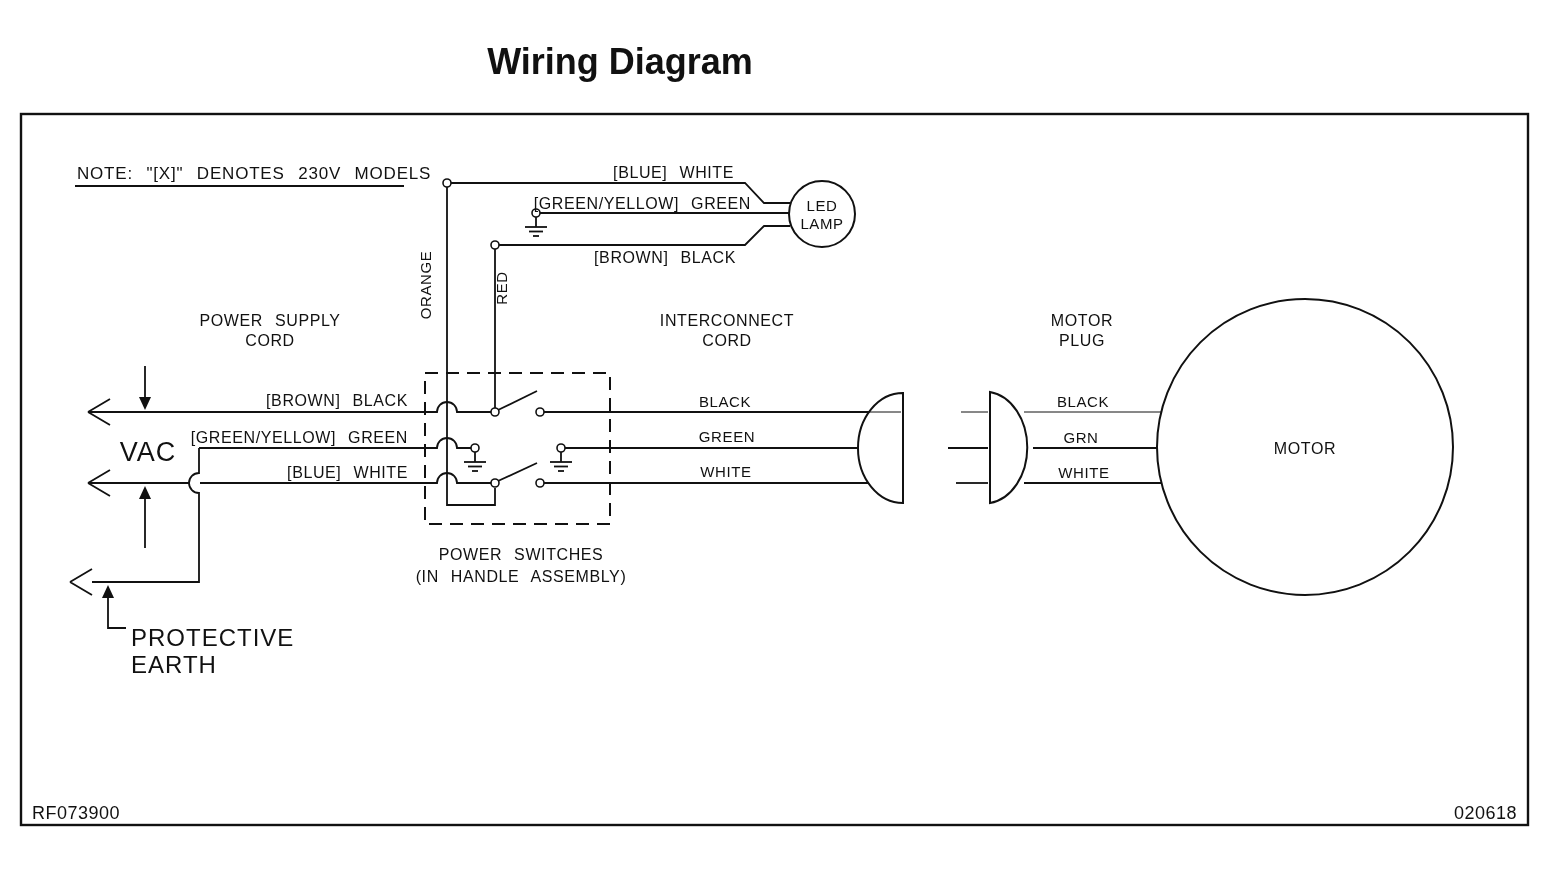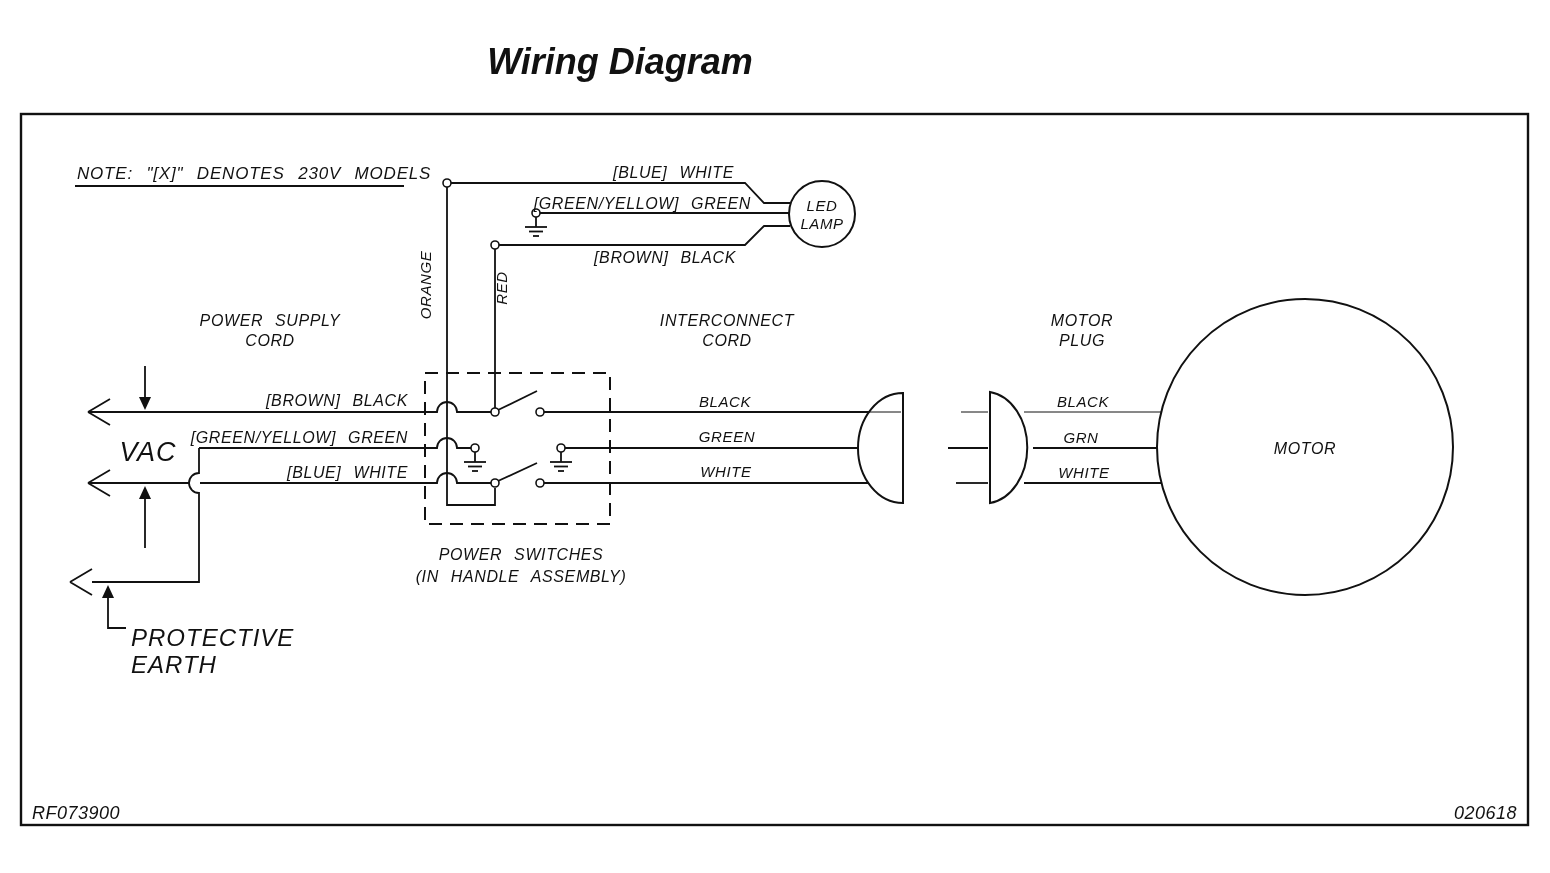--- a/index.html
+++ b/index.html
@@ -1,17 +1,17 @@
 <!DOCTYPE html>
 <html><head>
 <meta charset="utf-8">
 <style>
   html,body{margin:0;padding:0;background:#ffffff;}
   .stage{position:relative;width:1550px;height:873px;background:#ffffff;overflow:hidden;
-         font-family:"Liberation Sans", sans-serif;font-style:italic;}
+         font-family:"Liberation Sans", sans-serif;}
   svg text{fill:#111111;}
   .lbl{font-family:"Liberation Sans", sans-serif;font-size:16px;letter-spacing:0.6px;word-spacing:7px;}
   .lbl-sm{font-family:"Liberation Sans", sans-serif;font-size:15px;letter-spacing:0.6px;word-spacing:7px;}
   .lbl-big{font-family:"Liberation Sans", sans-serif;font-size:24px;letter-spacing:1px;}
   .vac{font-family:"Liberation Sans", sans-serif;font-size:27px;letter-spacing:1px;}
   .note{font-family:"Liberation Sans", sans-serif;font-size:17px;letter-spacing:0.8px;word-spacing:8px;}
   .title{font-family:"Liberation Sans", sans-serif;font-size:36px;font-weight:bold;}
   .corner{font-family:"Liberation Sans", sans-serif;font-size:18px;letter-spacing:0.5px;}
   .wire{stroke:#111111;stroke-width:1.8;fill:none;}
   .wire-thin{stroke:#111111;stroke-width:1;fill:none;}

